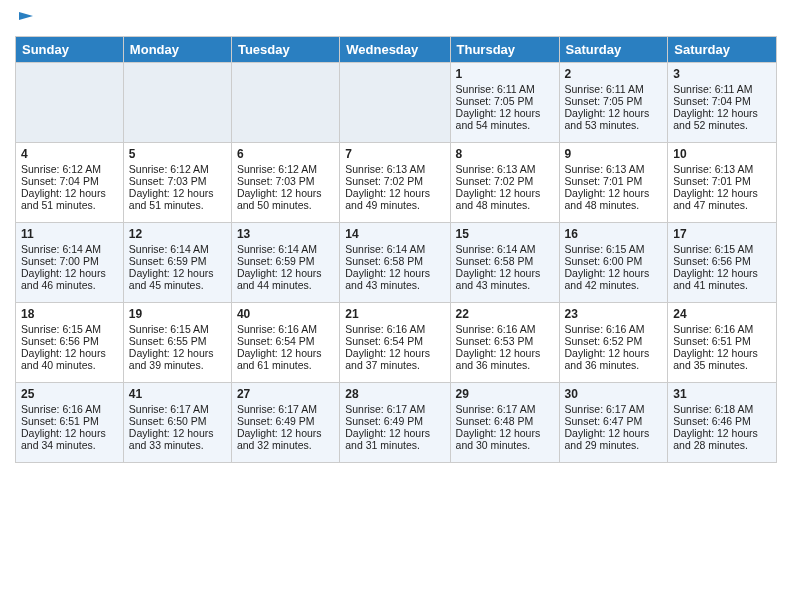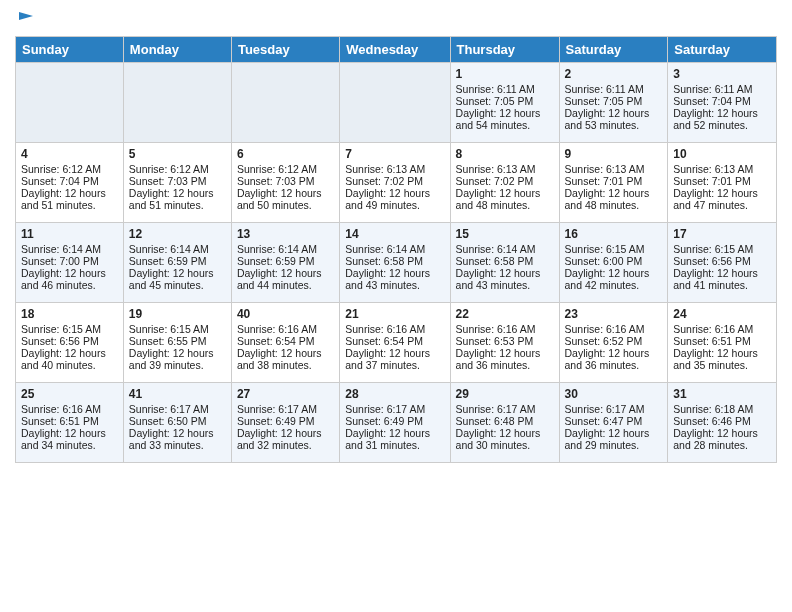--- a/index.html
+++ b/index.html
@@ -202,21 +202,21 @@
             <div>Sunrise: 6:15 AM</div>
             <div>Sunset: 6:55 PM</div>
             <div>Daylight: 12 hours</div>
             <div>and 39 minutes.</div>
           </td>
           <td>
             <span class="day-num">40</span>
             <div>Sunrise: 6:16 AM</div>
             <div>Sunset: 6:54 PM</div>
             <div>Daylight: 12 hours</div>
-            <div>and 38 minutes.</div>
+            <div>and 61 minutes.</div>
           </td>
           <td>
             <span class="day-num">21</span>
             <div>Sunrise: 6:16 AM</div>
             <div>Sunset: 6:54 PM</div>
             <div>Daylight: 12 hours</div>
             <div>and 37 minutes.</div>
           </td>
           <td>
             <span class="day-num">22</span>

